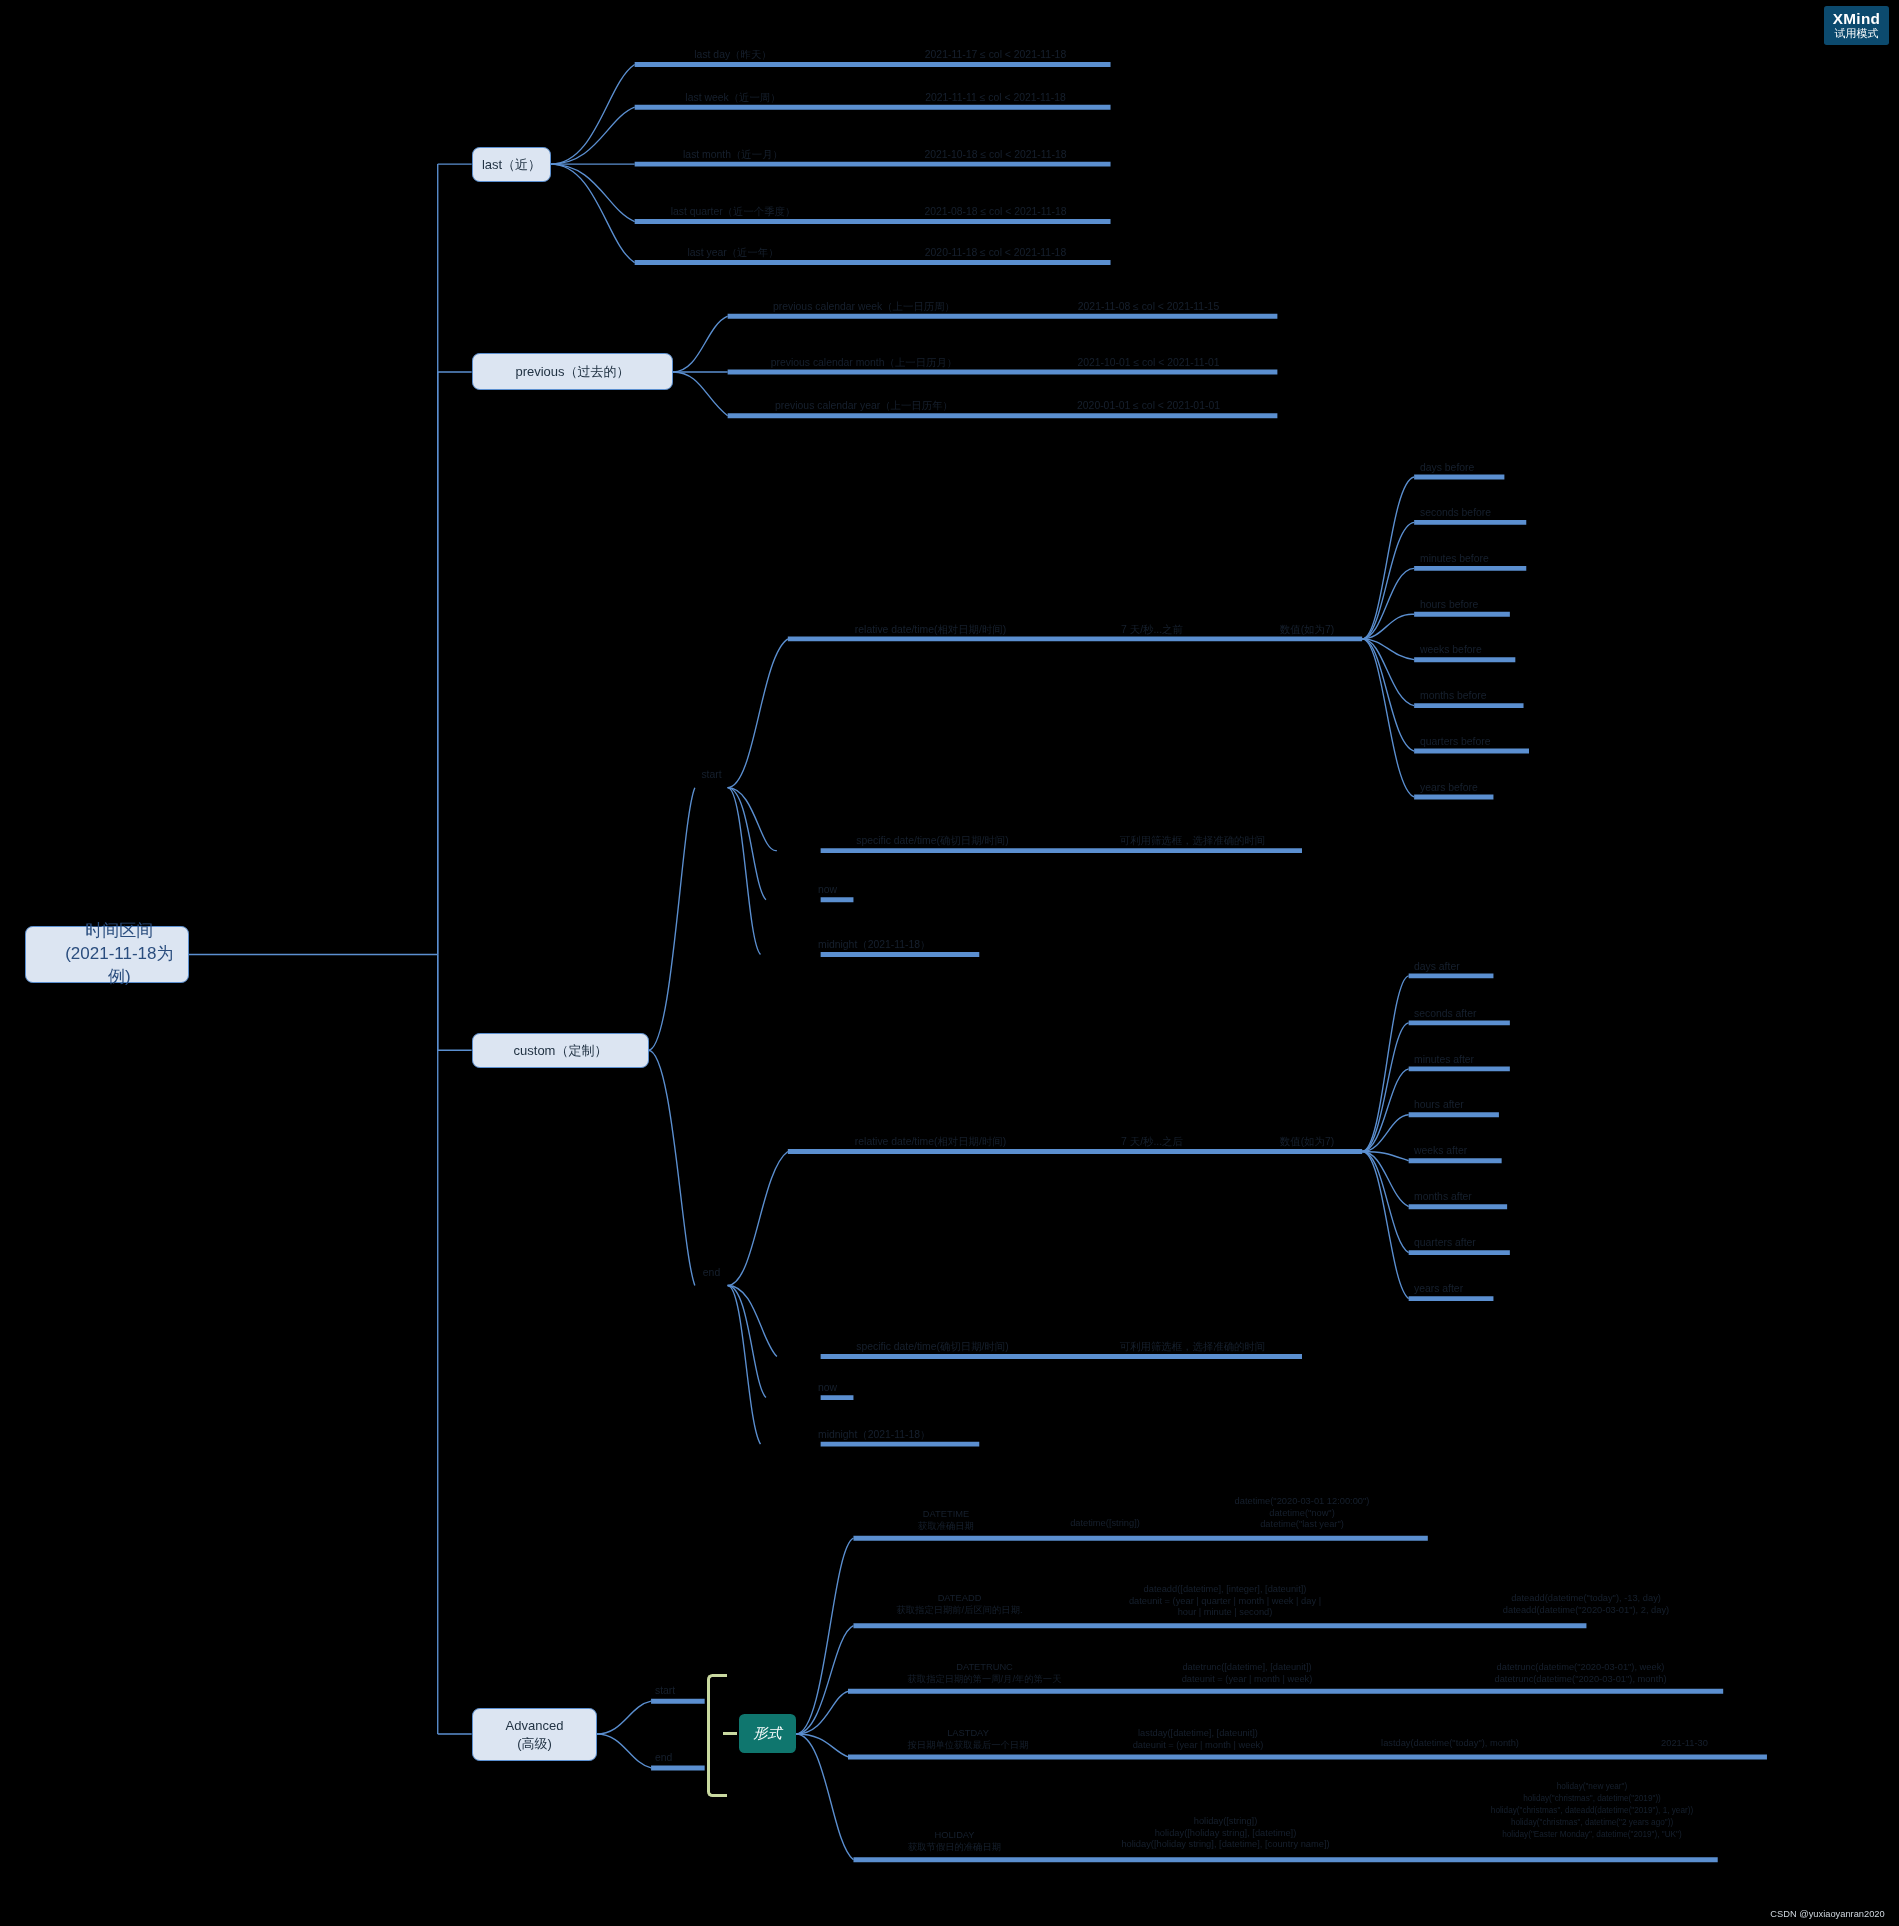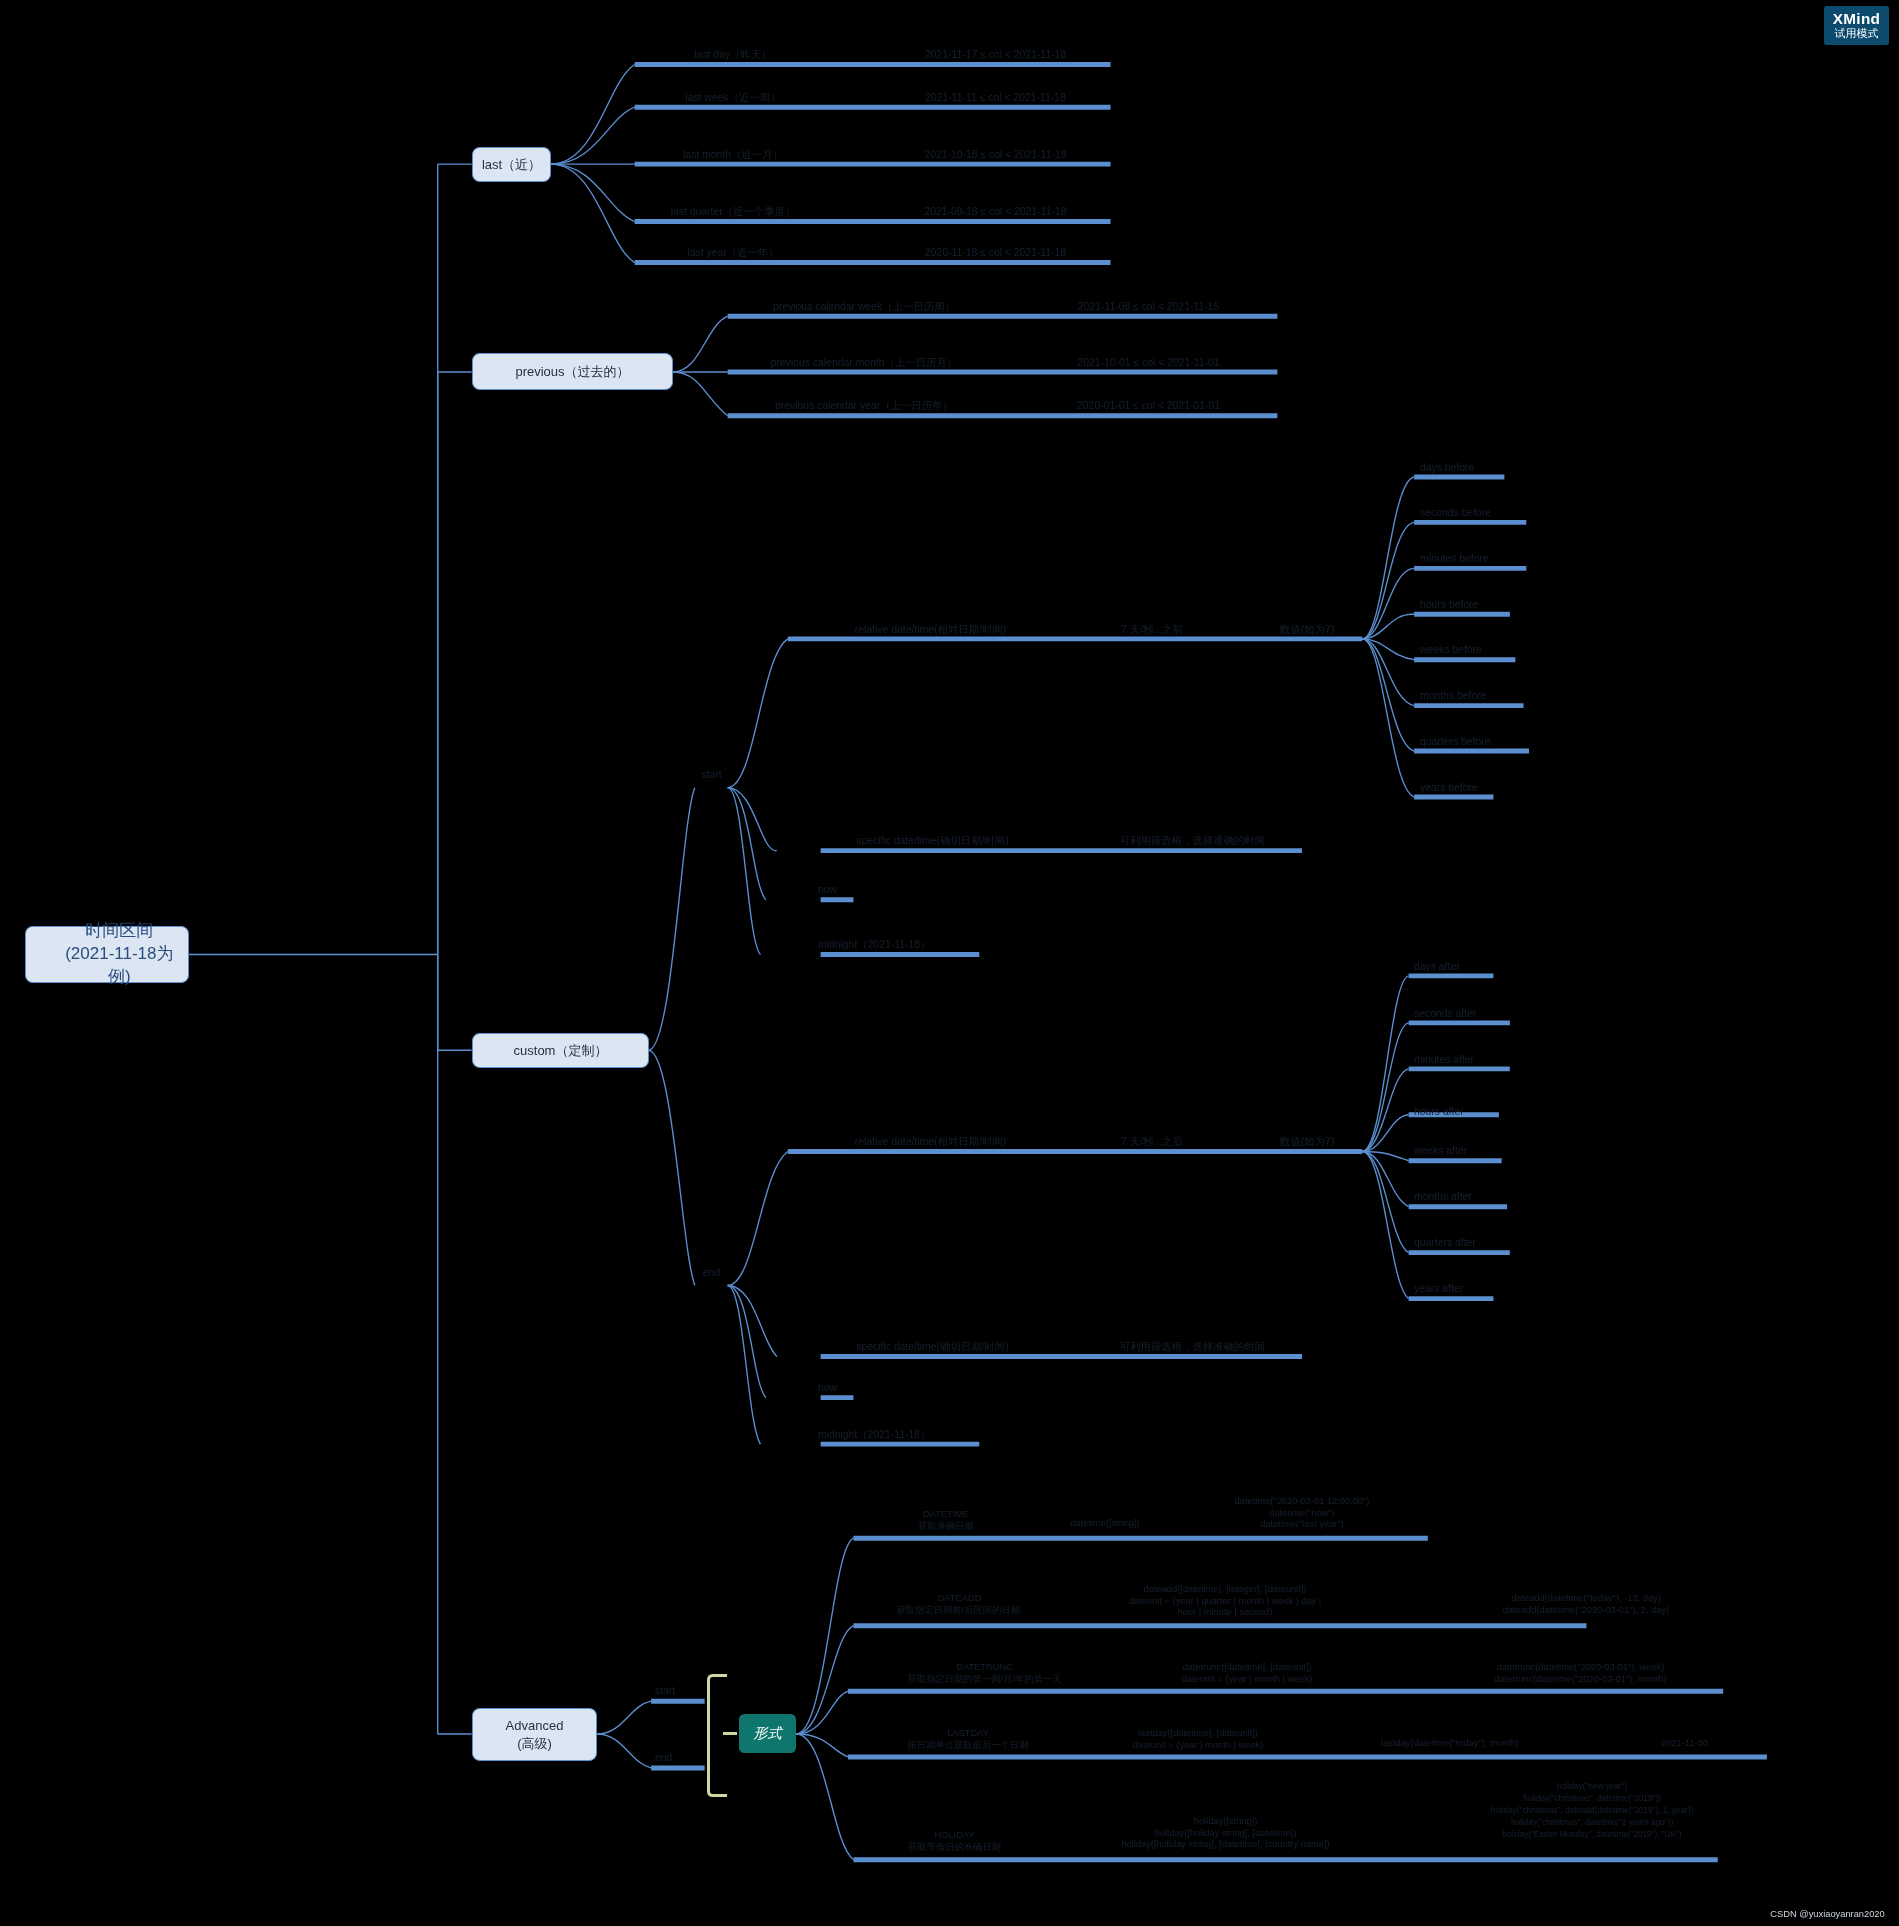--- a/index.html
+++ b/index.html
@@ -208,21 +208,21 @@
   <div class="t sm" style="left:818px;top:883px;width:38px;text-align:left;">now</div>
   <div class="t sm" style="left:818px;top:938px;width:164px;text-align:left;">midnight（2021-11-18）</div>
 
   <div class="t sm" style="left:810px;top:1135px;width:241px;">relative date/time(相对日期/时间)</div>
   <div class="t sm" style="left:1089px;top:1135px;width:126px;">7 天/秒...之后</div>
   <div class="t sm" style="left:1247px;top:1135px;width:120px;">数值(如为7)</div>
 
   <div class="t sm" style="left:1414px;top:960px;width:142px;text-align:left;">days after</div>
   <div class="t sm" style="left:1414px;top:1007px;width:142px;text-align:left;">seconds after</div>
   <div class="t sm" style="left:1414px;top:1053px;width:142px;text-align:left;">minutes after</div>
-  <div class="t sm" style="left:1414px;top:1098px;width:142px;text-align:left;margin-top:7px;">hours after</div>
+  <div class="t sm" style="left:1414px;top:1098px;width:142px;text-align:left;">hours after</div>
   <div class="t sm" style="left:1414px;top:1144px;width:142px;text-align:left;">weeks after</div>
   <div class="t sm" style="left:1414px;top:1190px;width:142px;text-align:left;">months after</div>
   <div class="t sm" style="left:1414px;top:1236px;width:153px;text-align:left;">quarters after</div>
   <div class="t sm" style="left:1414px;top:1282px;width:142px;text-align:left;">years after</div>
 
   <div class="t sm" style="left:815px;top:1340px;width:235px;">specific date/time(确切日期/时间)</div>
   <div class="t sm" style="left:1083px;top:1340px;width:219px;">可利用筛选框，选择准确的时间</div>
   <div class="t sm" style="left:818px;top:1381px;width:38px;text-align:left;">now</div>
   <div class="t sm" style="left:818px;top:1428px;width:164px;text-align:left;">midnight（2021-11-18）</div>
 

